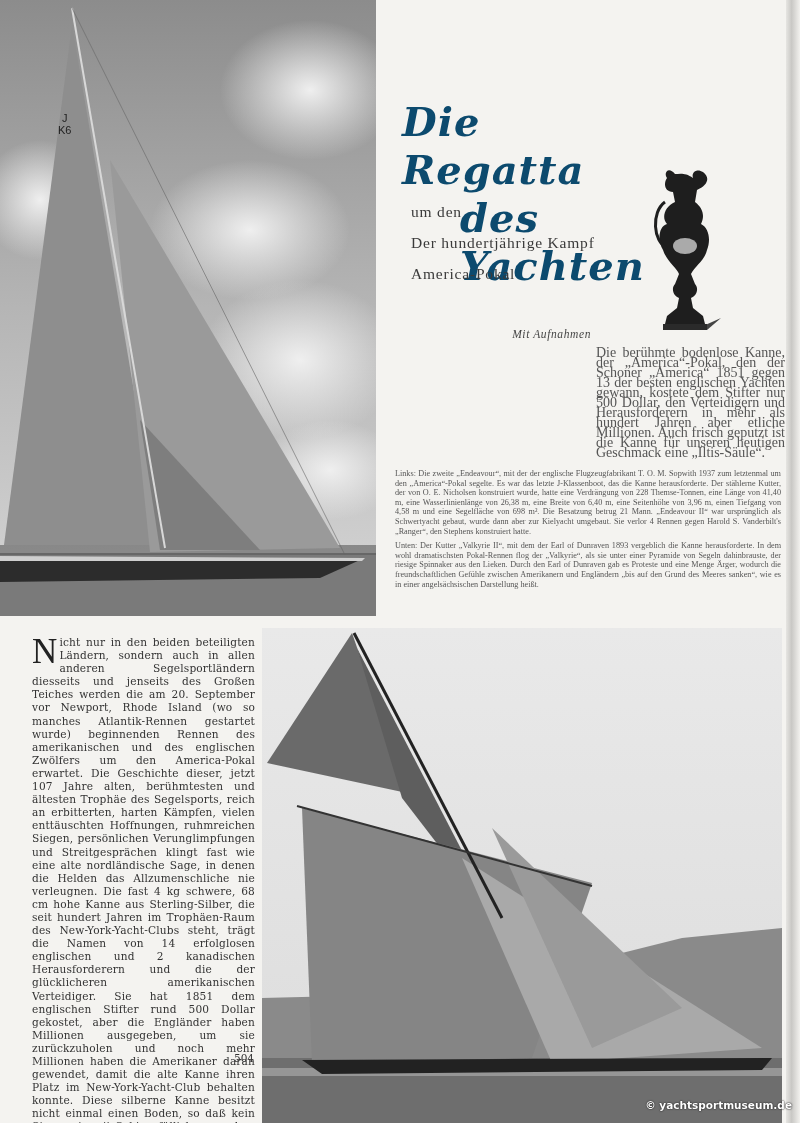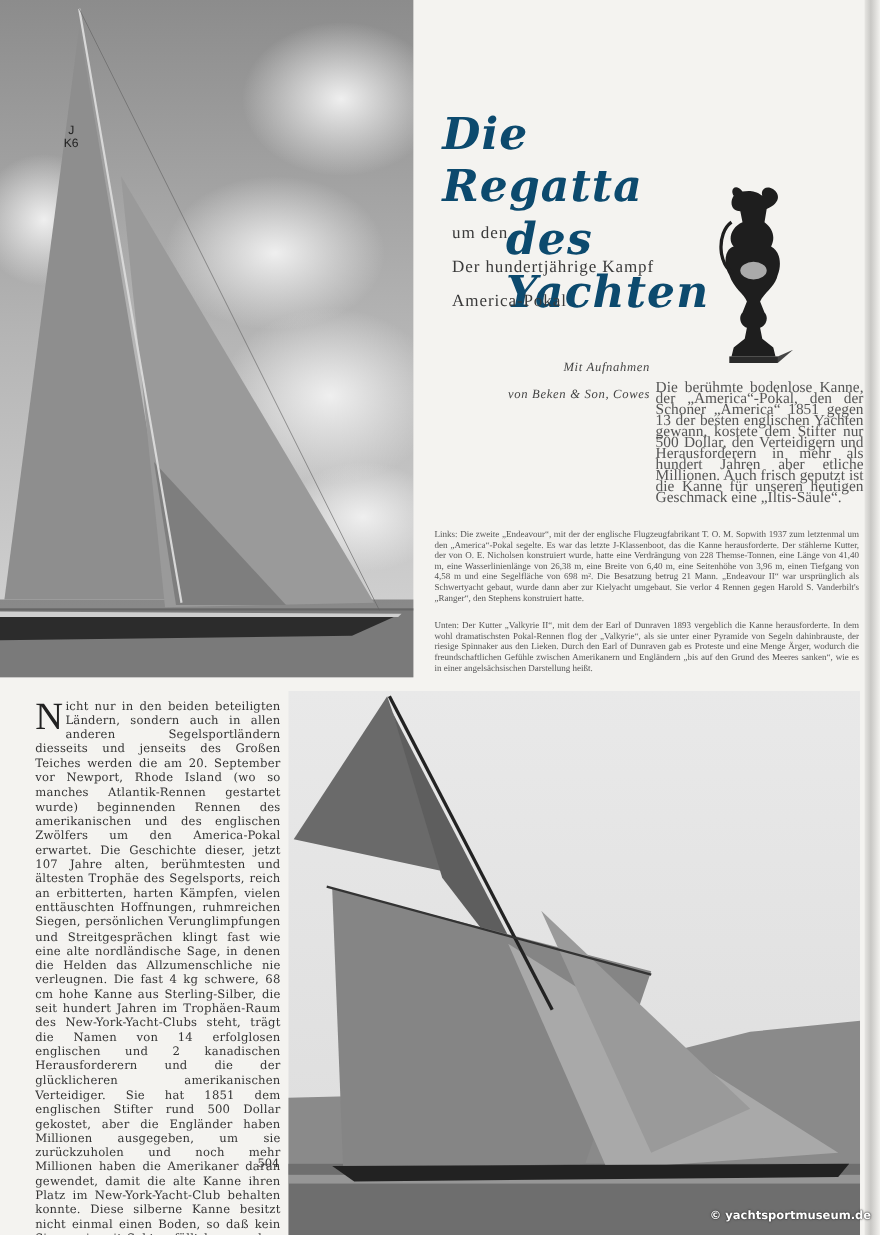--- a/index.html
+++ b/index.html
@@ -11,21 +11,21 @@
   .title{position:absolute;left:402px;top:58px;width:260px;font-family:"DejaVu Serif",serif;font-style:italic;font-weight:bold;color:#0c4a6e;letter-spacing:1px;margin-top:40px;}
   .title .l1{display:block;font-size:40px;line-height:48px;}
   .title .l2{display:block;font-size:40px;line-height:48px;padding-left:58px;}
   .subtitle{position:absolute;left:411px;top:196px;width:240px;font-family:"Liberation Serif",serif;font-size:15.5px;color:#3a3a3a;letter-spacing:0.8px;}
   .subtitle div{line-height:31px;}
   .credit{position:absolute;left:411px;top:322px;width:180px;font-family:"Liberation Serif",serif;font-style:italic;font-size:11.5px;color:#444;letter-spacing:0.6px;}
   .credit div{line-height:25px;text-align:right;}
   .trophy{position:absolute;left:645px;top:162px;width:80px;height:175px;}
   .caption-trophy{position:absolute;left:596px;top:348px;width:189px;font-family:"Liberation Serif",serif;font-size:14px;line-height:10px;color:#555;text-align:justify;text-align-last:left;}
   .captions{position:absolute;left:395px;top:465px;width:386px;font-family:"Liberation Serif",serif;font-size:8.2px;line-height:9.6px;color:#555;text-align:justify;}
-  .captions p{margin:16px 0 5px 0;}
+  .captions p{margin:4px 0 5px 0;}
   .body-text{position:absolute;left:32px;top:636px;width:223px;font-family:"DejaVu Serif",serif;font-size:10.6px;line-height:13.1px;color:#333;text-align:justify;letter-spacing:0.15px;}
   .body-text .dropcap{float:left;font-size:35px;line-height:29px;margin:1px 2px 0 0;font-family:"Liberation Serif",serif;color:#222;}
   .page-number{position:absolute;left:234px;top:1052px;font-family:"DejaVu Serif",serif;font-size:10.5px;color:#333;}
   .watermark{position:absolute;right:8px;top:1099px;font-family:"DejaVu Sans",sans-serif;font-size:10.5px;font-weight:bold;color:#fff;text-shadow:0 0 2px #333,0 0 1px #000;text-align:right;}
   .edge{position:absolute;left:786px;top:0;width:14px;height:1123px;background:linear-gradient(90deg,#e6e5e2,#c9c8c5 40%,#f2f1ee);}
 </style>
 </head>
 <body>
 
 <div class="photo" id="photo-top">
@@ -67,21 +67,20 @@
 </div>
 
 <div class="subtitle">
   <div>um den</div>
   <div>Der hundertjährige Kampf</div>
   <div>America-Pokal</div>
 </div>
 
 <div class="credit">
   <div>Mit Aufnahmen</div>
-  <div>von Beken &amp; Son, Cowes</div>
 </div>
 
 <div class="trophy">
   <svg viewBox="0 0 80 175" width="80" height="175">
     <path d="M30,12 C24,4 18,10 22,16 C18,22 20,30 28,30 L30,40 C20,44 16,56 22,62 C14,64 12,78 18,88 C22,100 32,106 34,112 L30,122 C26,126 28,134 34,136 L32,146 L22,154 L20,162 L60,162 L58,154 L48,146 L46,136 C52,134 54,126 50,122 L46,112 C50,104 60,98 62,88 C66,78 64,66 56,62 C60,54 58,46 50,40 L52,28 C62,24 66,16 58,10 C52,6 46,10 48,16 C40,10 34,12 30,12 Z" fill="#1e1e1e"></path>
     <ellipse cx="40" cy="84" rx="12" ry="8" fill="#e6e6e6" opacity="0.7"></ellipse>
     <path d="M20,40 C6,50 8,80 22,86" stroke="#1e1e1e" stroke-width="3" fill="none"></path>
     <path d="M58,164 L76,156 L62,168 Z" fill="#444"></path>
     <rect x="18" y="162" width="44" height="6" fill="#2a2a2a"></rect>
   </svg>

